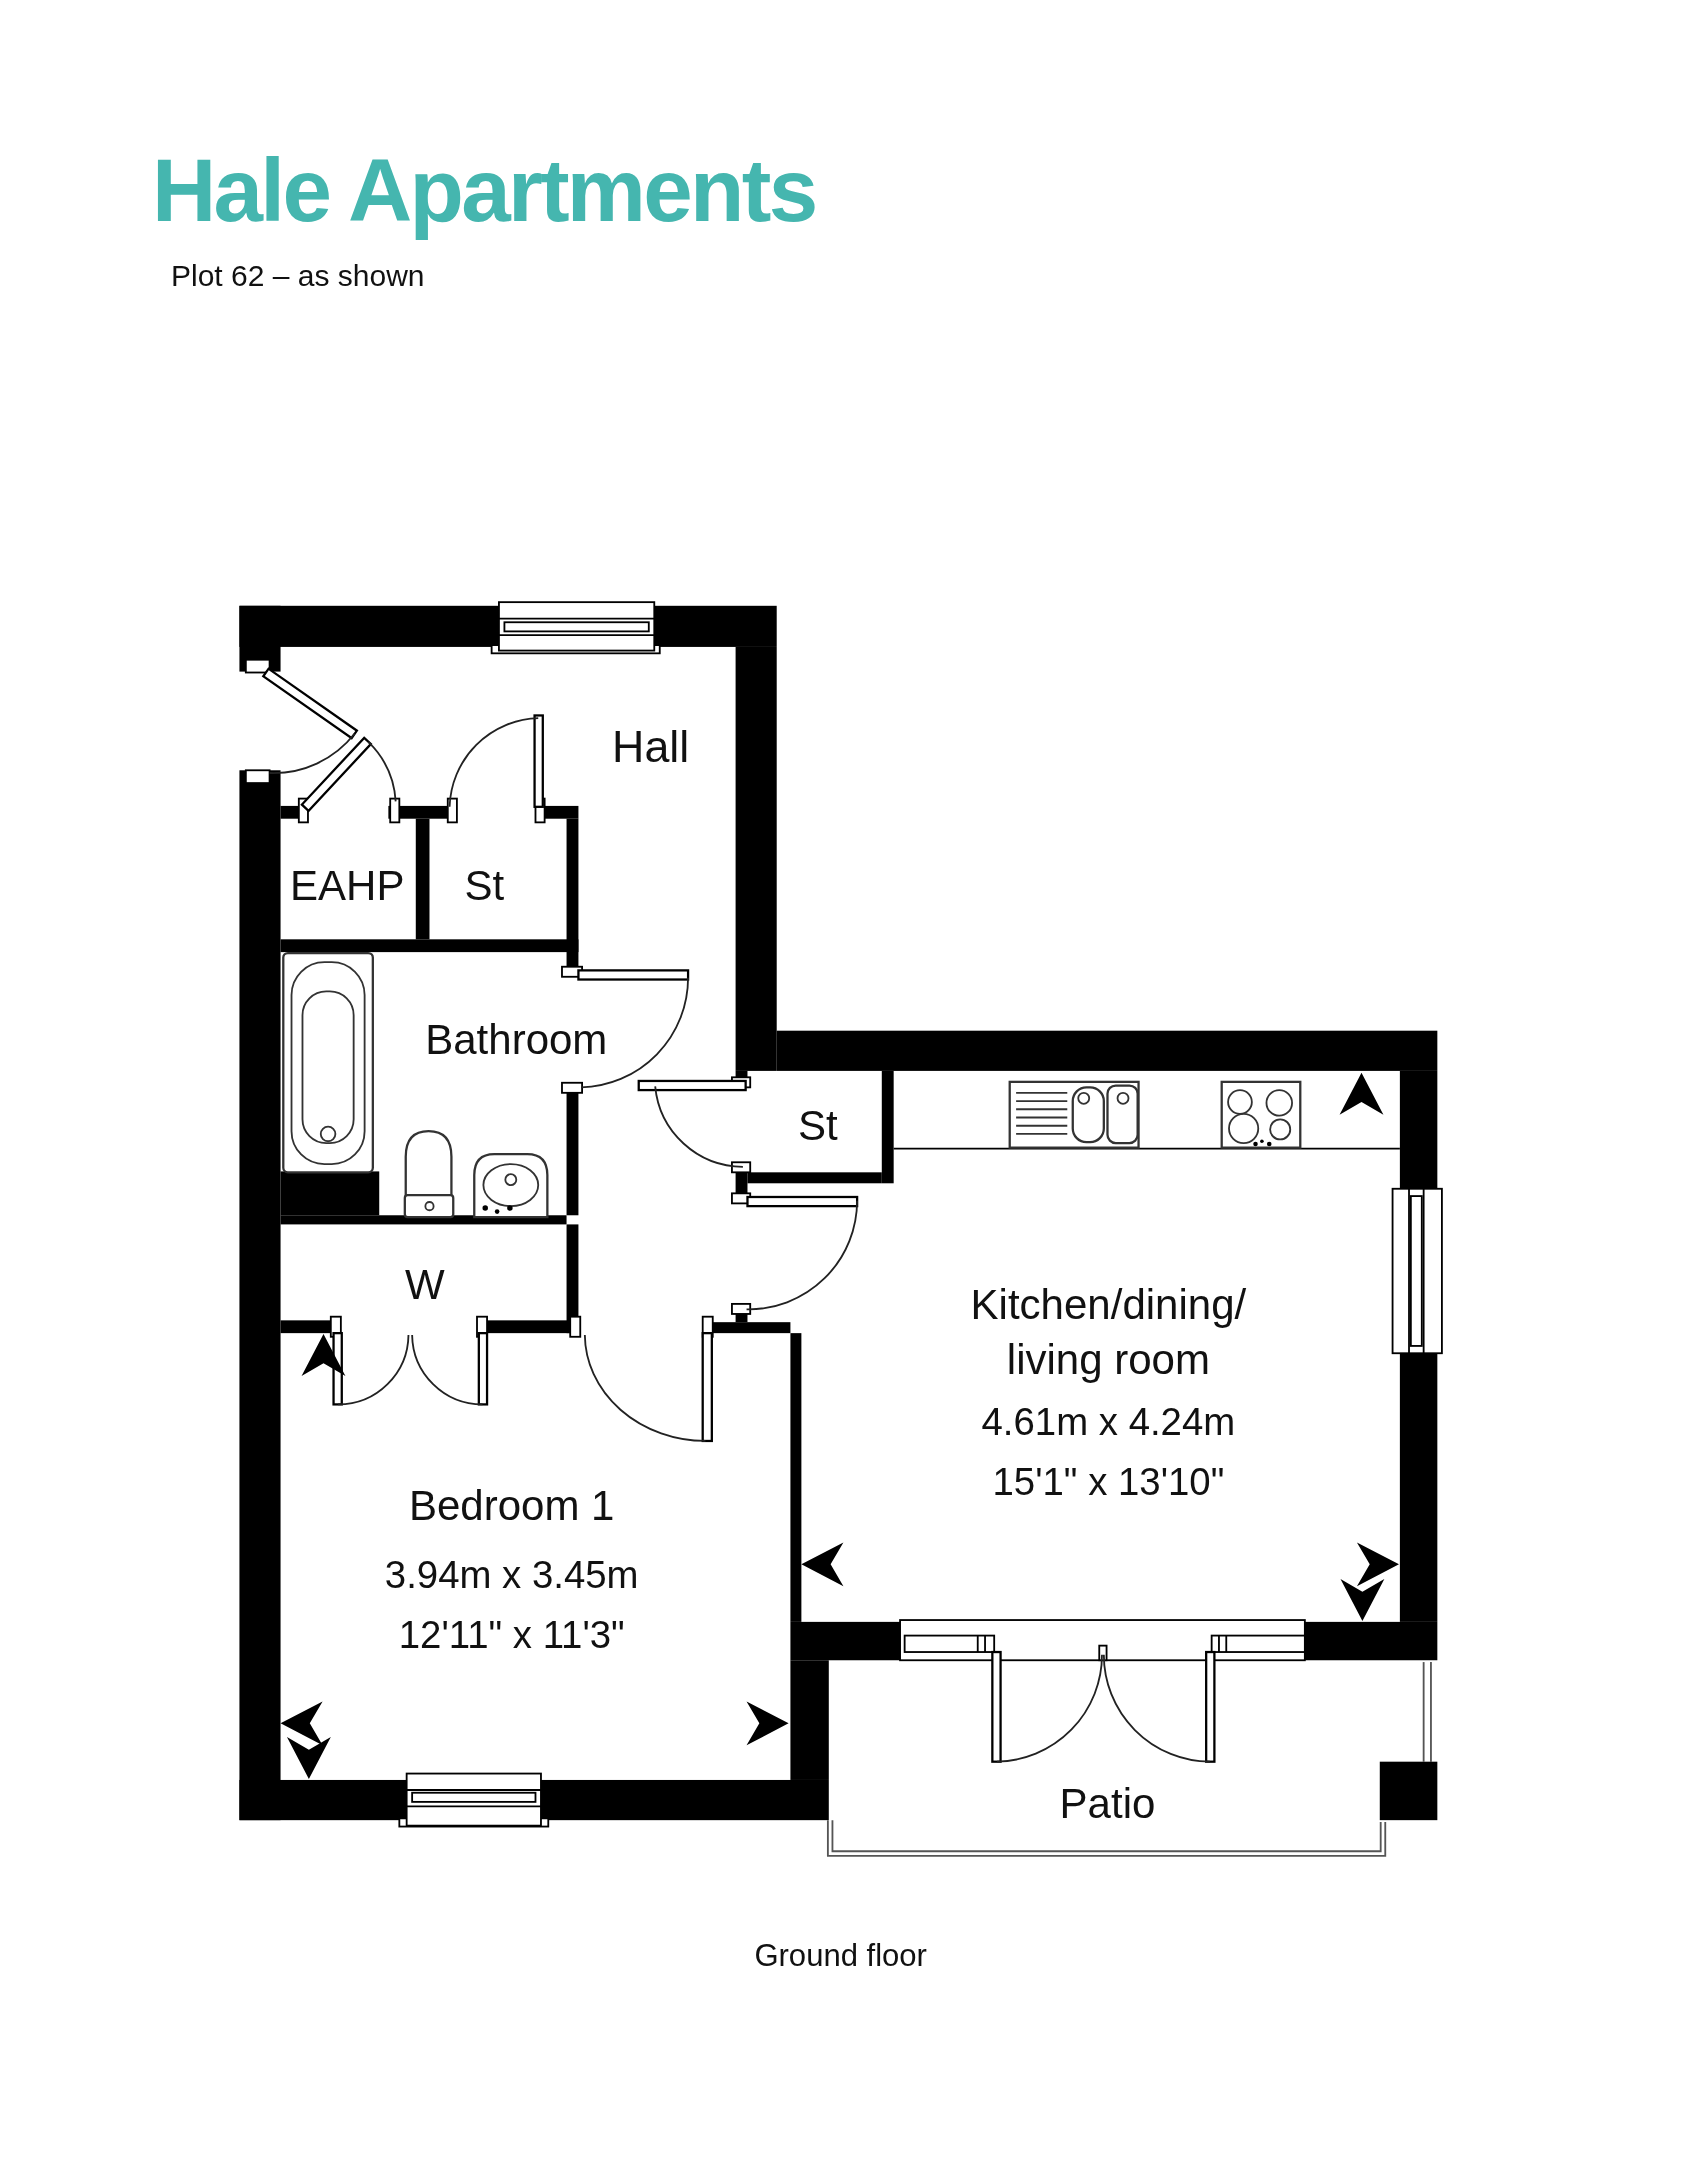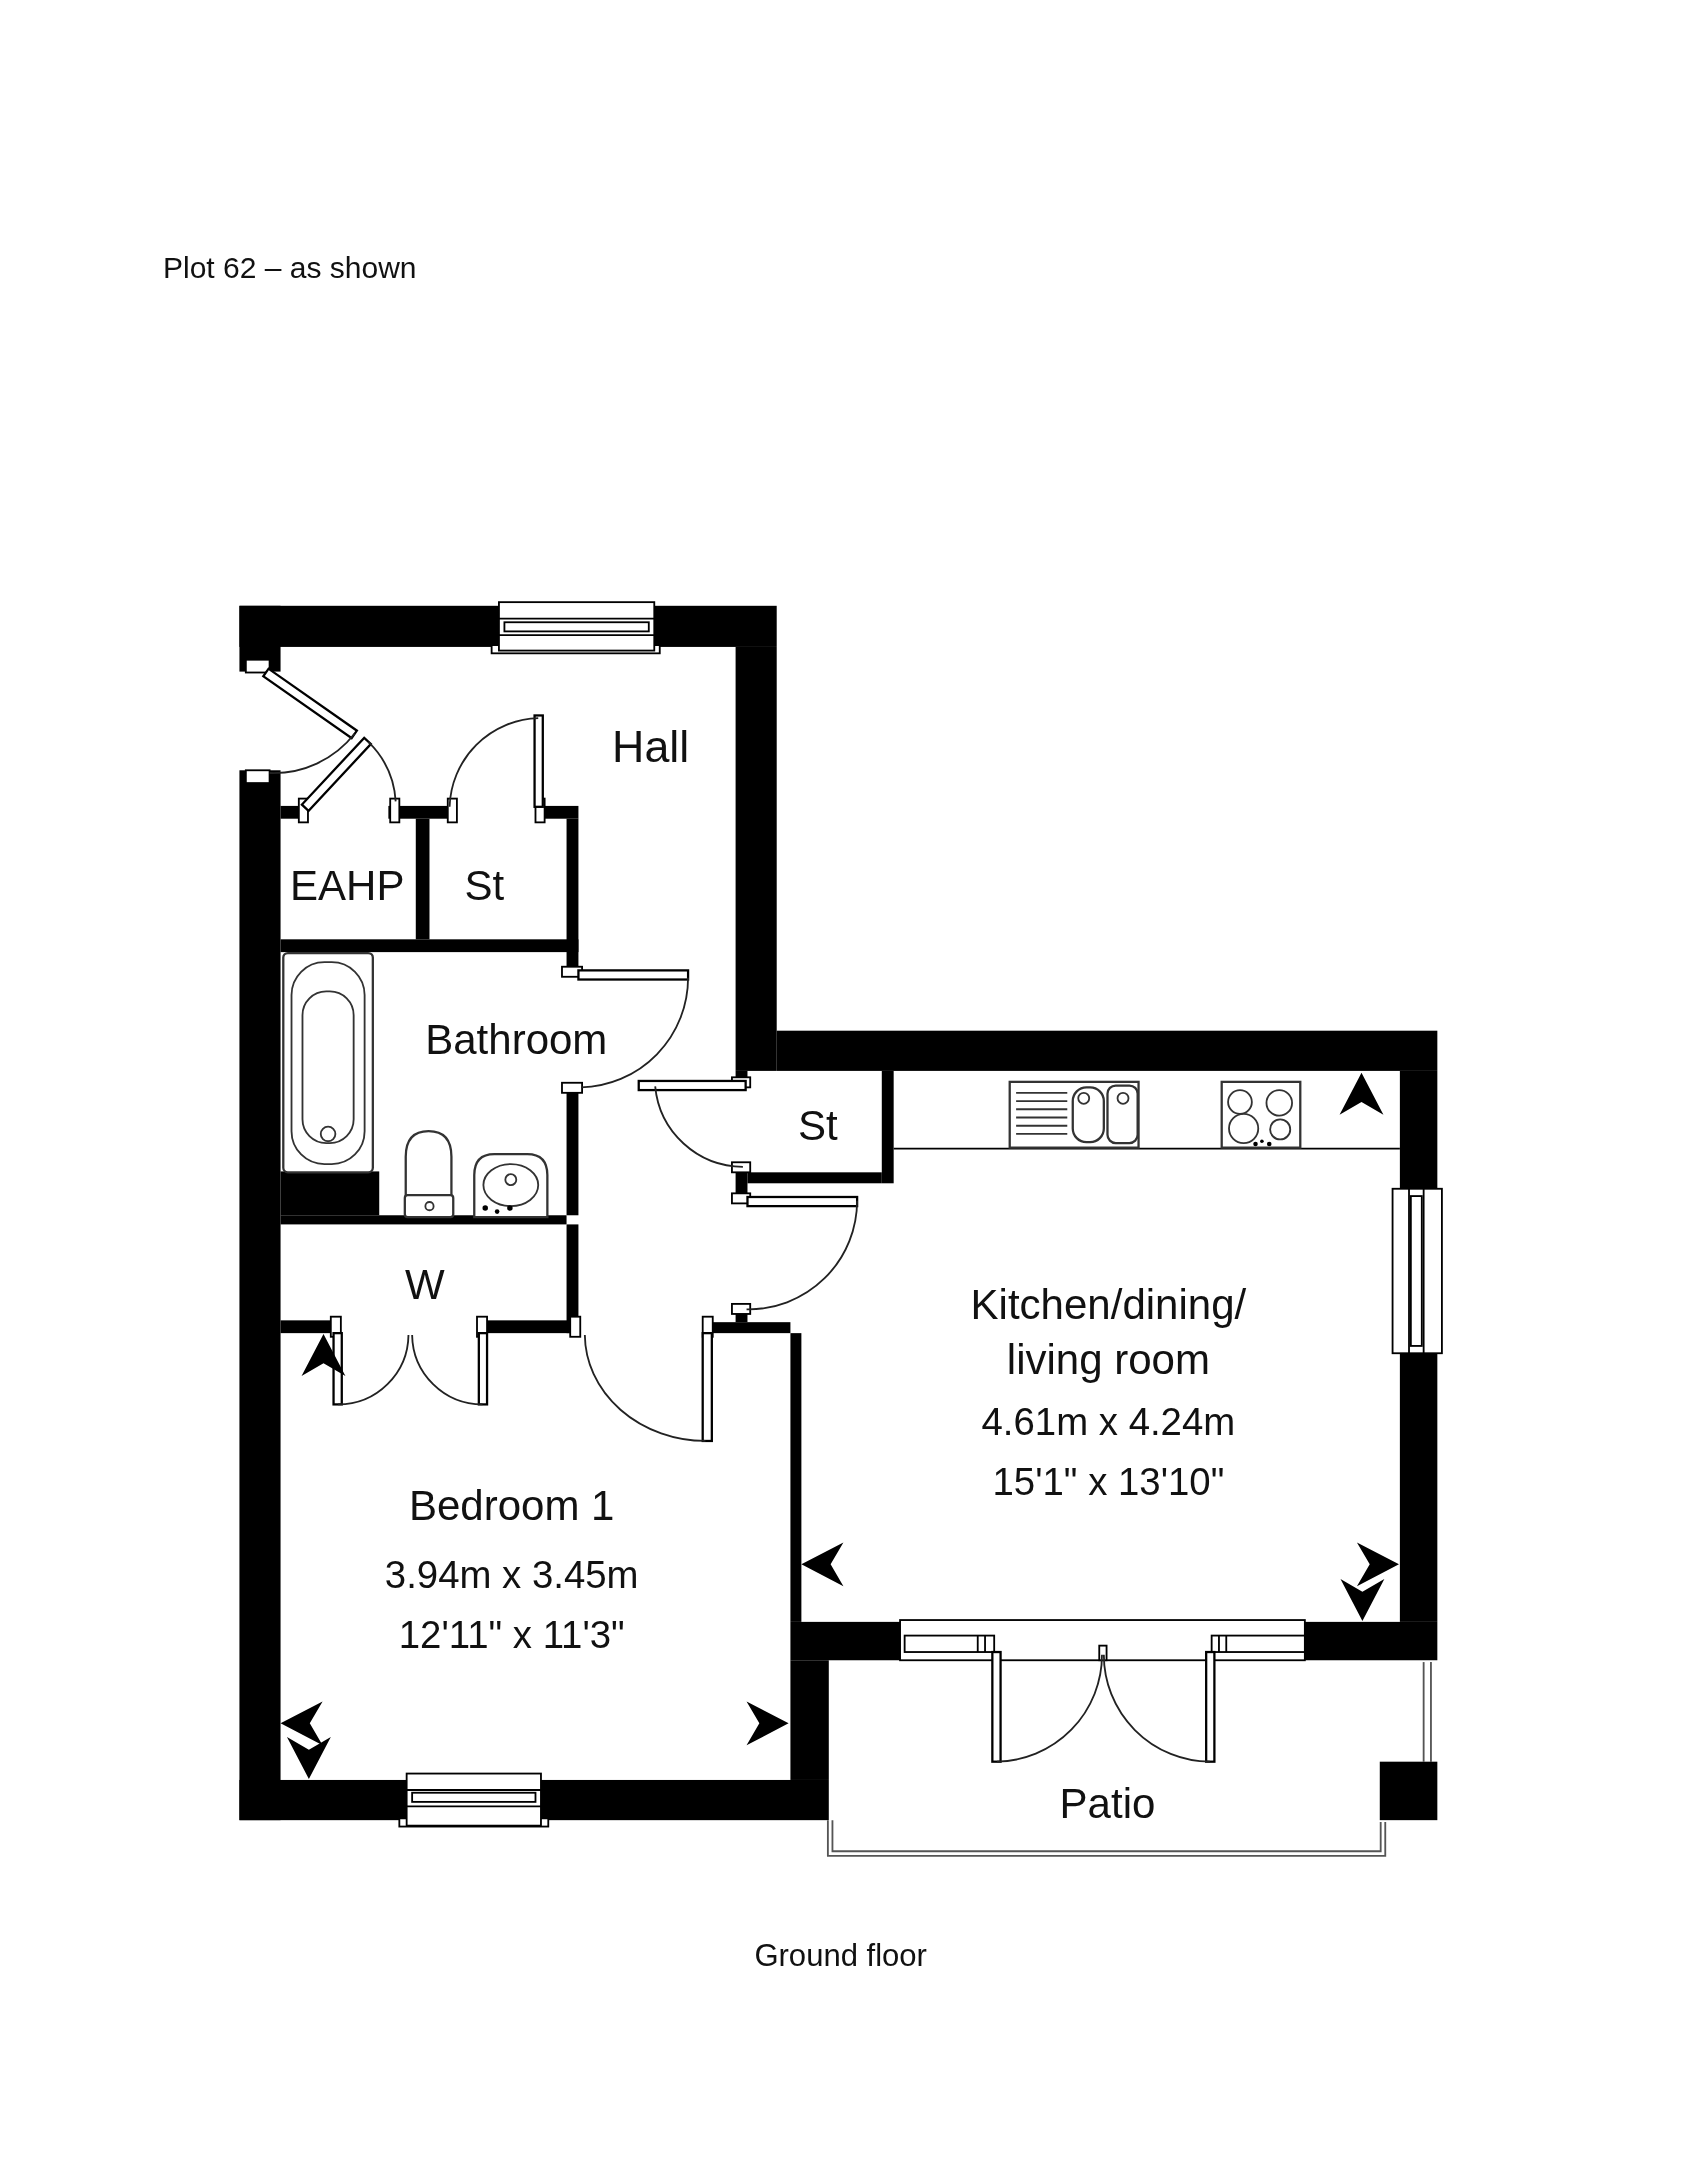--- a/index.html
+++ b/index.html
@@ -1,20 +1,20 @@
 <!DOCTYPE html>
 <html style="font-size:14.6px"><head>
 <meta charset="utf-8">
 <style>
   html,body{margin:0;padding:0;background:#ffffff;}
   .page{position:relative;width:1685px;height:2182px;background:#fff;overflow:hidden;
         font-family:"Liberation Sans", sans-serif;}
   .title{position:absolute;left:152px;top:139px;margin:0;font-size:89px;font-weight:bold;
          letter-spacing:-2.7px;color:#45b6af;}
-  .subtitle{position:absolute;left:155px;top:243px;margin:8px;font-size:30px;font-weight:400;color:#111;}
+  .subtitle{position:absolute;left:155px;top:243px;margin:16px;font-size:30px;font-weight:400;color:#111;}
   svg{position:absolute;left:0;top:0;}
   svg .wall{fill:#000;stroke:none;}
   svg .thin{stroke:#000;stroke-width:2;fill:none;}
   svg .grey{stroke:#555;stroke-width:2;fill:none;}
   svg .stop{fill:#fff;stroke:#000;stroke-width:2;}
   svg .leaf{fill:#fff;stroke:#000;stroke-width:2.5;}
   svg .arc{fill:none;stroke:#222;stroke-width:2;}
   svg .fix{fill:#fff;stroke:#333;stroke-width:2.5;}
   svg .fixthin{fill:none;stroke:#333;stroke-width:2;}
   svg .win{fill:#fff;stroke:#000;stroke-width:2;}
@@ -23,20 +23,21 @@
   .room-label{font-size:46px;}
   .room-label-lg{font-size:49px;}
   .dim-label{font-size:42px;}
   .floor-label{font-size:34px;}
 </style>
 </head>
 <body>
 
 <div class="page">
 
+  <h1 class="title" style="color: rgb(69, 182, 175);">Hale Apartments</h1>
   <p class="subtitle">Plot 62 – as shown</p>
 
   <svg width="1685" height="2182" viewBox="0 0 1844 2388">
 
     <g>
 
       <rect class="wall" x="262" y="663" width="284" height="45"></rect>
       <rect class="wall" x="716" y="663" width="134" height="45"></rect>
       <rect class="wall" x="262" y="663" width="45" height="72"></rect>
       <rect class="wall" x="262" y="843" width="45" height="1149"></rect>

